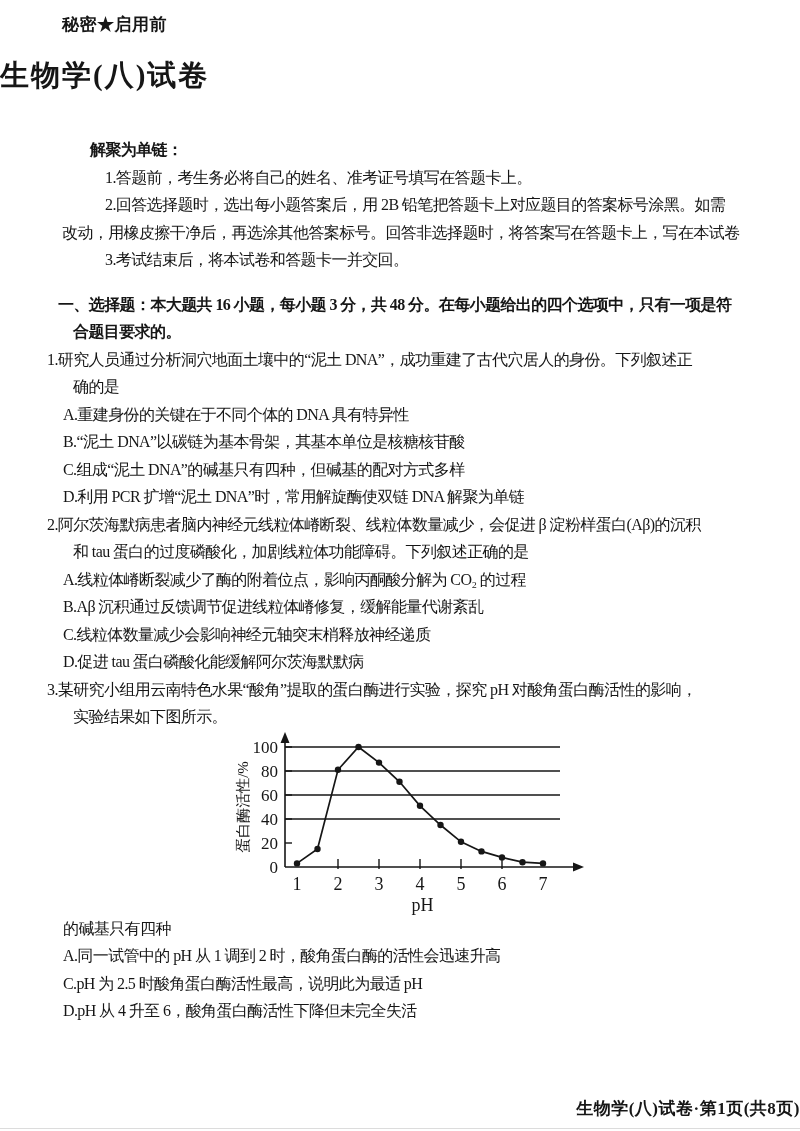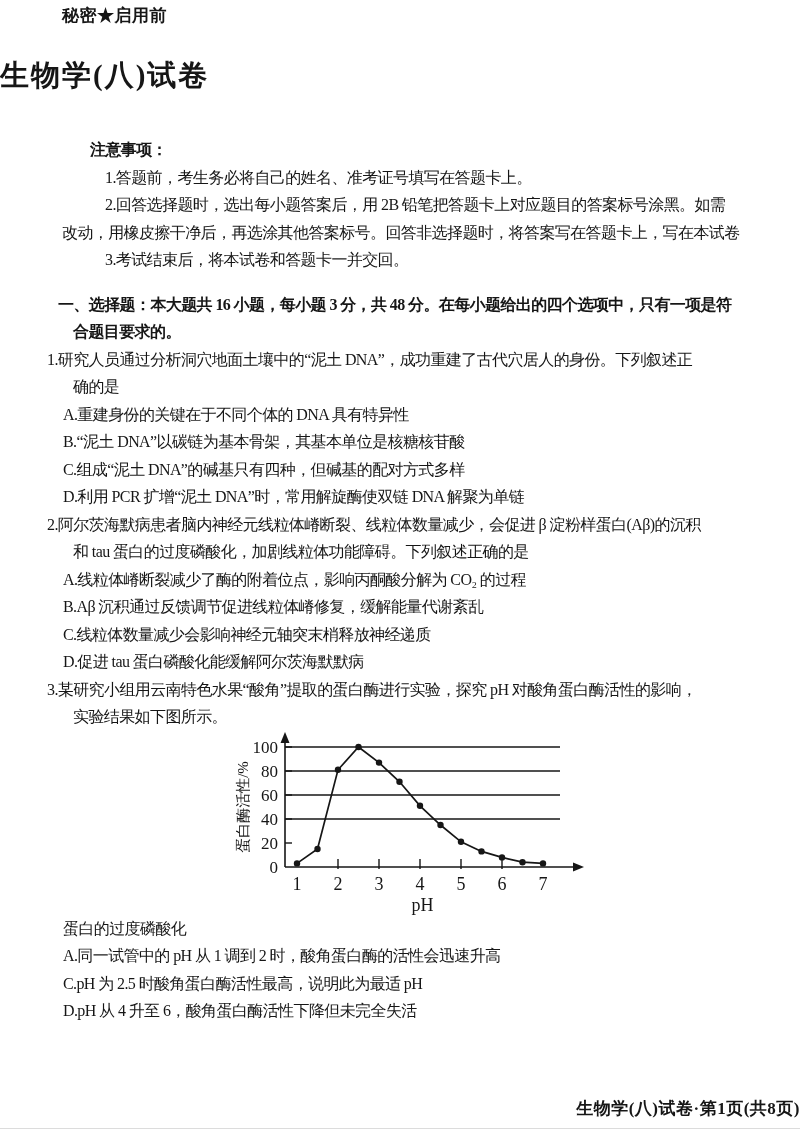--- a/index.html
+++ b/index.html
@@ -1,21 +1,21 @@
 <!DOCTYPE html>
 <html><head>
 <meta charset="utf-8">
 <style>
   html,body{margin:0;padding:0;}
   body{
     width:800px;height:1131px;position:relative;overflow:hidden;
     background:#ffffff;color:#161616;
     font-family:"Liberation Serif","DejaVu Serif",serif;
   }
-  .banner{position:absolute;left:62px;top:4px;font-size:17px;font-weight:bold;letter-spacing:0.5px;}
+  .banner{position:absolute;left:62px;top:13px;font-size:17px;font-weight:bold;letter-spacing:0.5px;}
   .title{position:absolute;top:56px;left:0;width:100%;text-align:left;font-size:29px;font-weight:bold;letter-spacing:2px;}
   .content{position:absolute;left:47px;top:136px;right:18px;}
   .ln{white-space:nowrap;line-height:27.5px;height:27.5px;font-size:16px;letter-spacing:-0.6px;}
   .bold{font-weight:bold;}
   .ml-nh{margin-left:43px;}   
   .ml-ni{margin-left:58px;}   
   .ml-nc{margin-left:15px;}   
   .ml-sec{margin-left:11px;}  
   .ml-cont{margin-left:26px;} 
   .ml-opt{margin-left:16px;}  
@@ -26,21 +26,21 @@
   .scan-edge{position:absolute;left:0;right:0;bottom:2px;height:1px;background:#dcdcdc;}
 </style>
 </head>
 <body>
 
 <div class="banner">秘密★启用前</div>
 <div class="title">生物学(八)试卷</div>
 
 <div class="content">
 
-  <div class="ln bold ml-nh">注意事项：</div>
+  <div class="ln bold ml-nh">解聚为单链：</div>
   <div class="ln ml-ni">1.答题前，考生务必将自己的姓名、准考证号填写在答题卡上。</div>
   <div class="ln ml-ni">2.回答选择题时，选出每小题答案后，用 2B 铅笔把答题卡上对应题目的答案标号涂黑。如需</div>
   <div class="ln ml-nc">改动，用橡皮擦干净后，再选涂其他答案标号。回答非选择题时，将答案写在答题卡上，写在本试卷</div>
   <div class="ln ml-ni">3.考试结束后，将本试卷和答题卡一并交回。</div>
 
   <div class="ln bold ml-sec sec-gap">一、选择题：本大题共 16 小题，每小题 3 分，共 48 分。在每小题给出的四个选项中，只有一项是符</div>
   <div class="ln bold ml-cont">合题目要求的。</div>
 
   <div class="ln">1.研究人员通过分析洞穴地面土壤中的“泥土 DNA”，成功重建了古代穴居人的身份。下列叙述正</div>
   <div class="ln ml-cont">确的是</div>
@@ -104,20 +104,20 @@
         <circle cx="231" cy="114.8" r="3.2" fill="#161616"></circle>
         <circle cx="251.5" cy="124.4" r="3.2" fill="#161616"></circle>
         <circle cx="272" cy="130.4" r="3.2" fill="#161616"></circle>
         <circle cx="292.5" cy="135.2" r="3.2" fill="#161616"></circle>
         <circle cx="313" cy="136.4" r="3.2" fill="#161616"></circle>
         <text x="192.5" y="184" text-anchor="middle" font-size="18" font-family="&quot;Liberation Serif&quot;,&quot;DejaVu Serif&quot;,serif" fill="#161616">pH</text>
         <text transform="rotate(-90)" x="-80" y="18" text-anchor="middle" font-size="15" font-family="&quot;Liberation Serif&quot;,&quot;DejaVu Serif&quot;,serif" fill="#161616">蛋白酶活性/%</text>
       </svg>
   </div>
 
-  <div class="ln ml-opt">蛋白的过度磷酸化</div>
+  <div class="ln ml-opt">的碱基只有四种</div>
   <div class="ln ml-opt">A.同一试管中的 pH 从 1 调到 2 时，酸角蛋白酶的活性会迅速升高</div>
   <div class="ln ml-opt">C.pH 为 2.5 时酸角蛋白酶活性最高，说明此为最适 pH</div>
   <div class="ln ml-opt">D.pH 从 4 升至 6，酸角蛋白酶活性下降但未完全失活</div>
 </div>
 
 <div class="footer">生物学(八)试卷·第1页(共8页)</div>
 <div class="scan-edge"></div>
 
 </body></html>

